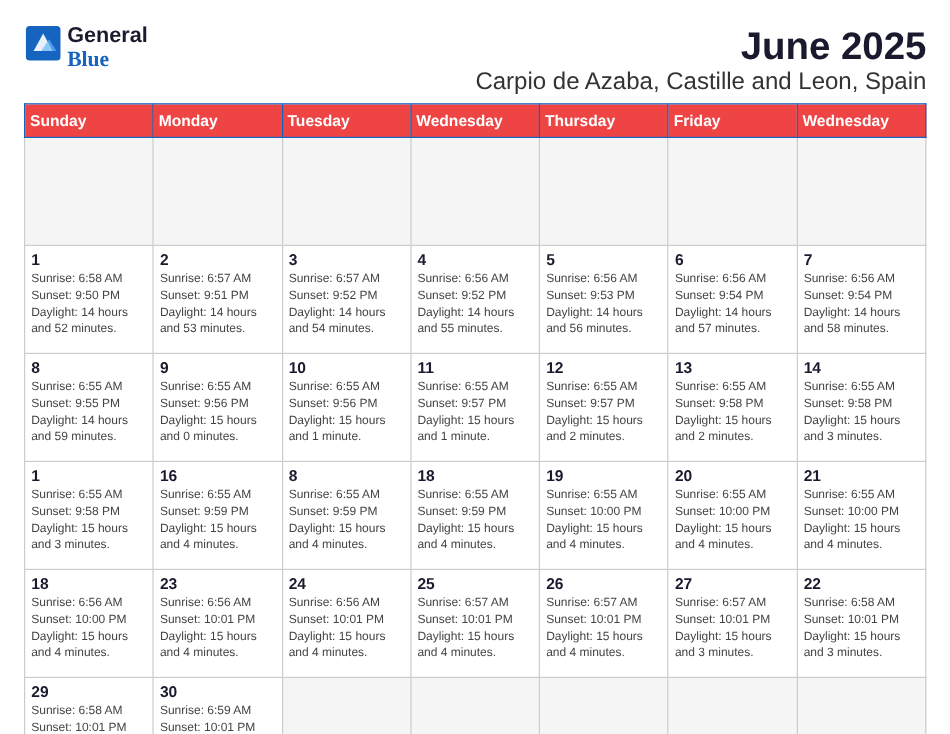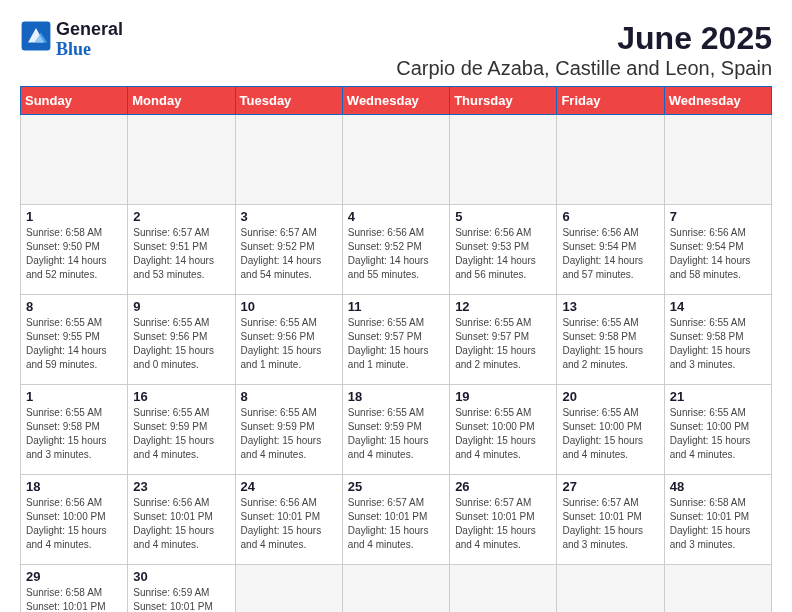--- a/index.html
+++ b/index.html
@@ -341,21 +341,21 @@
       </td>
         <td>
         <span class="day-num">27</span>
         <div class="day-info">
           Sunrise: 6:57 AM<br>
           Sunset: 10:01 PM<br>
           Daylight: 15 hours and 3 minutes.
         </div>
       </td>
         <td>
-        <span class="day-num">48</span>
+        <span class="day-num">22</span>
         <div class="day-info">
           Sunrise: 6:58 AM<br>
           Sunset: 10:01 PM<br>
           Daylight: 15 hours and 3 minutes.
         </div>
       </td>
       </tr>
       <tr>
         <td>
         <span class="day-num">29</span>

